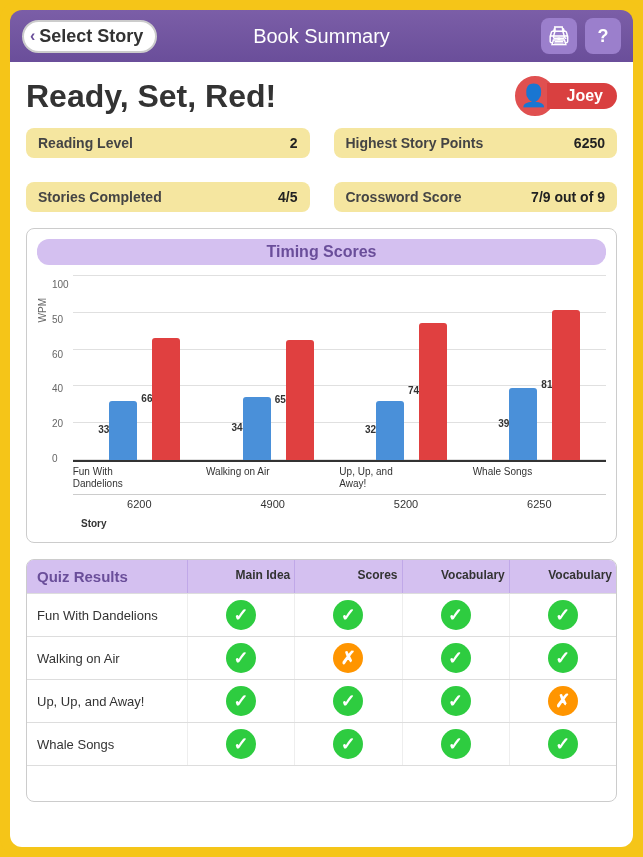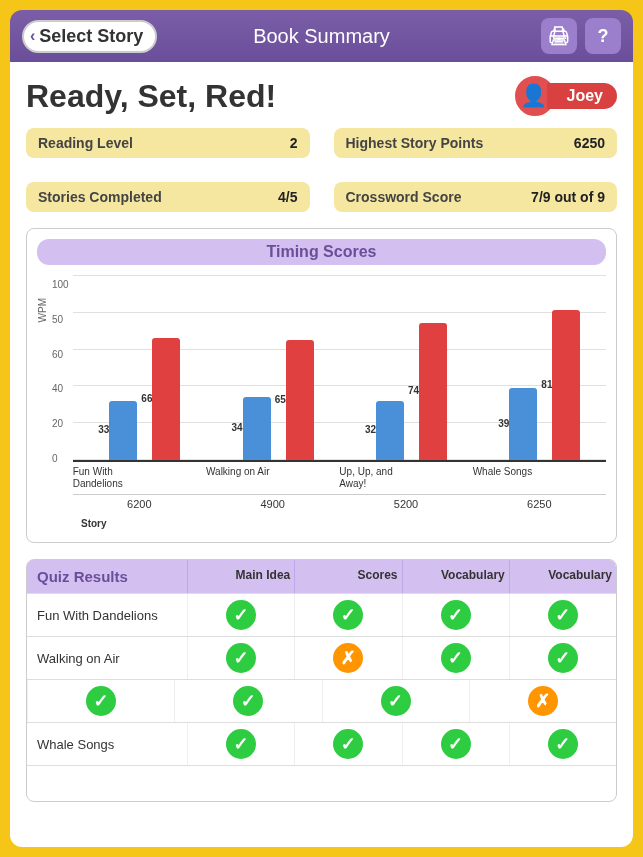--- a/index.html
+++ b/index.html
@@ -515,20 +515,21 @@
           </div>
         <div class="quiz-cell">
             <div class="check-icon check-green">✓</div>
           </div>
         <div class="quiz-cell">
             <div class="check-icon check-green">✓</div>
           </div>
       </div>
 
       <div class="quiz-row">
+        <div class="quiz-row-label">Up, Up, and Away!</div>
         <div class="quiz-cell">
             <div class="check-icon check-green">✓</div>
           </div>
         <div class="quiz-cell">
             <div class="check-icon check-green">✓</div>
           </div>
         <div class="quiz-cell">
             <div class="check-icon check-green">✓</div>
           </div>
         <div class="quiz-cell">

